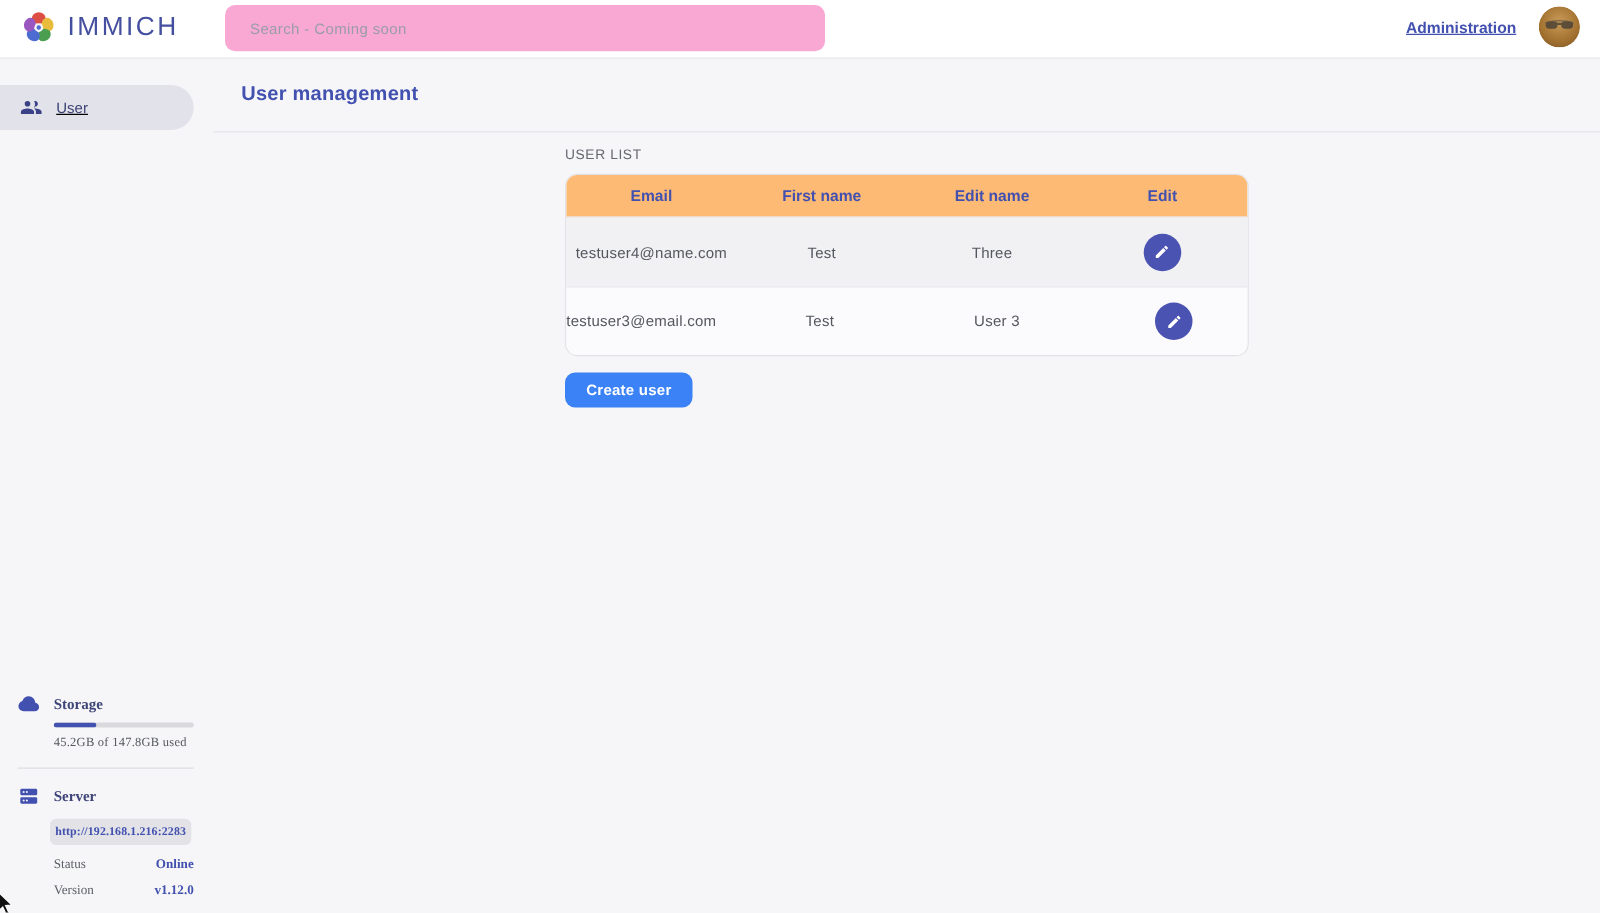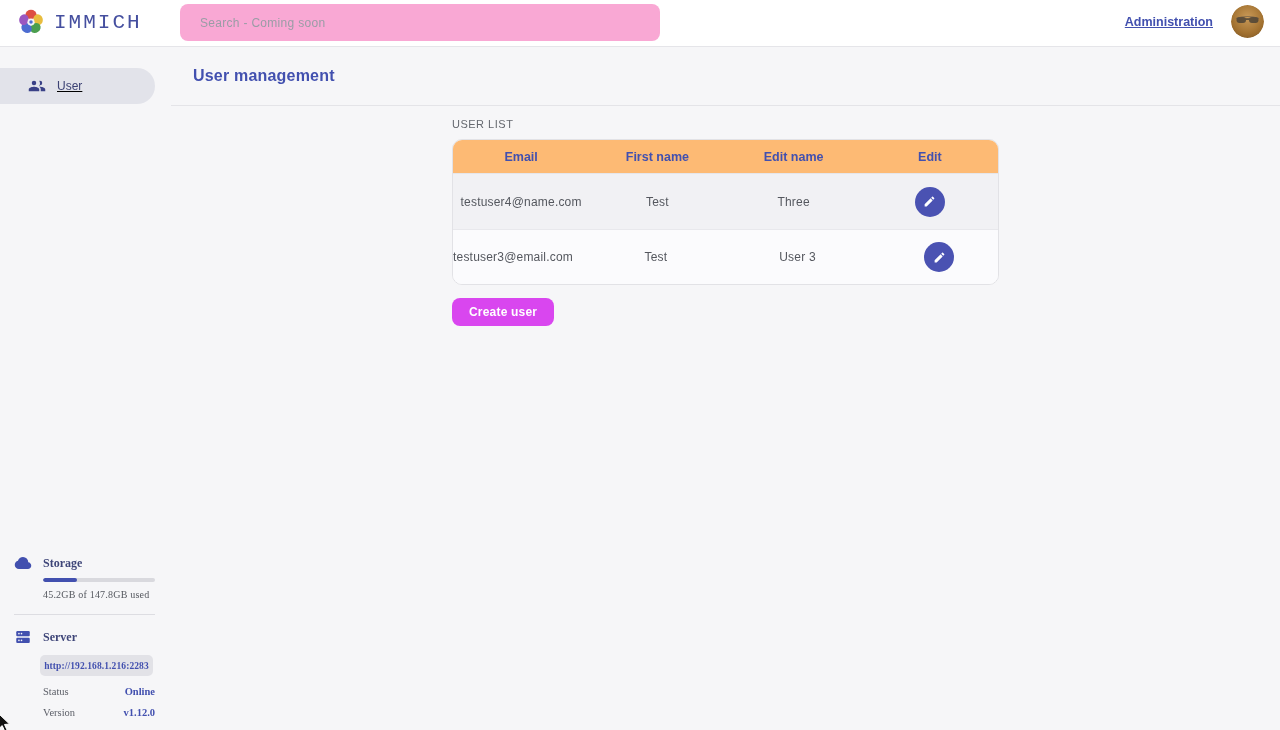--- a/index.html
+++ b/index.html
@@ -4,39 +4,39 @@
 <title>Immich - User management</title>
 <style>
   * { margin:0; padding:0; box-sizing:border-box; }
   html,body { width:1280px; height:730px; overflow:hidden; }
   body { font-family:"Liberation Sans", sans-serif; background:#f6f6f8; position:relative; }
 
   
   .topbar { position:absolute; top:0; left:0; width:1280px; height:47px;
             background:#ffffff; border-bottom:1px solid #e5e5e9; z-index:5; }
   .brand { position:absolute; left:16px; top:7px; display:flex; align-items:center; gap:8px; }
-  .wordmark { font-family:Liberation Mono, monospace; font-size:21px; letter-spacing:2px;
+  .wordmark { font-family:Liberation Sans, sans-serif; font-size:21px; letter-spacing:2px;
               color:#454f9f; font-weight:500; }
   .searchbar { position:absolute; left:180px; top:4px; width:480px; height:37px;
                background:#f9a8d4; border-radius:8px; display:flex; align-items:center; }
   .searchbar input { width:100%; height:100%; background:transparent; border:none; outline:none;
                      padding:0 20px; font-size:12px; color:#5b5e66;
                      font-family:"Liberation Sans", sans-serif; letter-spacing:.3px; }
   .searchbar input::placeholder { color:#9a9da6; }
   .admin-link { position:absolute; right:67px; top:15px; font-size:12.5px; font-weight:600;
                 color:#4250af; text-decoration:underline; cursor:pointer; }
   .avatar { position:absolute; right:16px; top:5px; width:33px; height:33px; border-radius:50%;
             overflow:hidden; cursor:pointer; }
 
   
   .sidebar { position:absolute; top:47px; left:0; width:171px; height:683px;
              display:flex; flex-direction:column; }
   .nav-item { margin-top:21px; width:155px; height:36px; background:#e2e3ea;
               border-radius:0 18px 18px 0; display:flex; align-items:center;
-              padding-left:28px; cursor:pointer;text-decoration:underline; }
+              padding-left:16px; cursor:pointer;text-decoration:underline; }
   .nav-item .ico { width:18px; height:18px; margin-right:11px; display:flex; }
   .nav-item .lbl { font-size:12px; font-weight:500; color:#3c4274; }
 
   .side-bottom { margin-top:auto; padding:0 16px 12px 14px;font-family:Liberation Serif, serif; }
   .side-head { display:flex; align-items:center; }
   .side-head .ico { width:18px; height:18px; margin-right:11px; display:flex; }
   .side-head .ttl { font-size:12px; font-weight:700; color:#3e4578; }
   .progress-track { margin:6px 0 0 29px; width:112px; height:4px; border-radius:2px;
                     background:#d9d9de; overflow:hidden; }
   .progress-fill { height:100%; background:#4250af; border-radius:2px; }
@@ -65,21 +65,21 @@
                 font-size:12.5px; font-weight:600; color:#4250af; }
   .t-row { display:flex; height:55px; align-items:center; }
   .t-row:nth-child(odd) { background:#f1f1f4; }
   .t-row:nth-child(even) { background:#fbfbfd; }
   .t-row + .t-row { border-top:1px solid #e8e8ec;gap:24px; }
   .t-row .td { width:25%; display:flex; align-items:center; justify-content:center;
                font-size:12px; color:#54575e; letter-spacing:.2px; }
   .edit-btn { width:30px; height:30px; border-radius:50%; border:none; background:#4a52b2;
               display:flex; align-items:center; justify-content:center; cursor:pointer; }
   .create-btn { margin-top:13px; height:28px; padding:0 17px; border:none; border-radius:8px;
-                background:#d946ef; color:#ffffff; font-size:12px; font-weight:600;
+                background:#3b82f6; color:#ffffff; font-size:12px; font-weight:600;
                 font-family:"Liberation Sans", sans-serif; letter-spacing:.2px; cursor:pointer; }
 
   .cursor { position:absolute; left:-3px; top:712px; z-index:9; pointer-events:none; }
 </style>
 </head>
 <body>
 
 <header class="topbar">
   <div class="brand">
     <span style="display:flex;">

